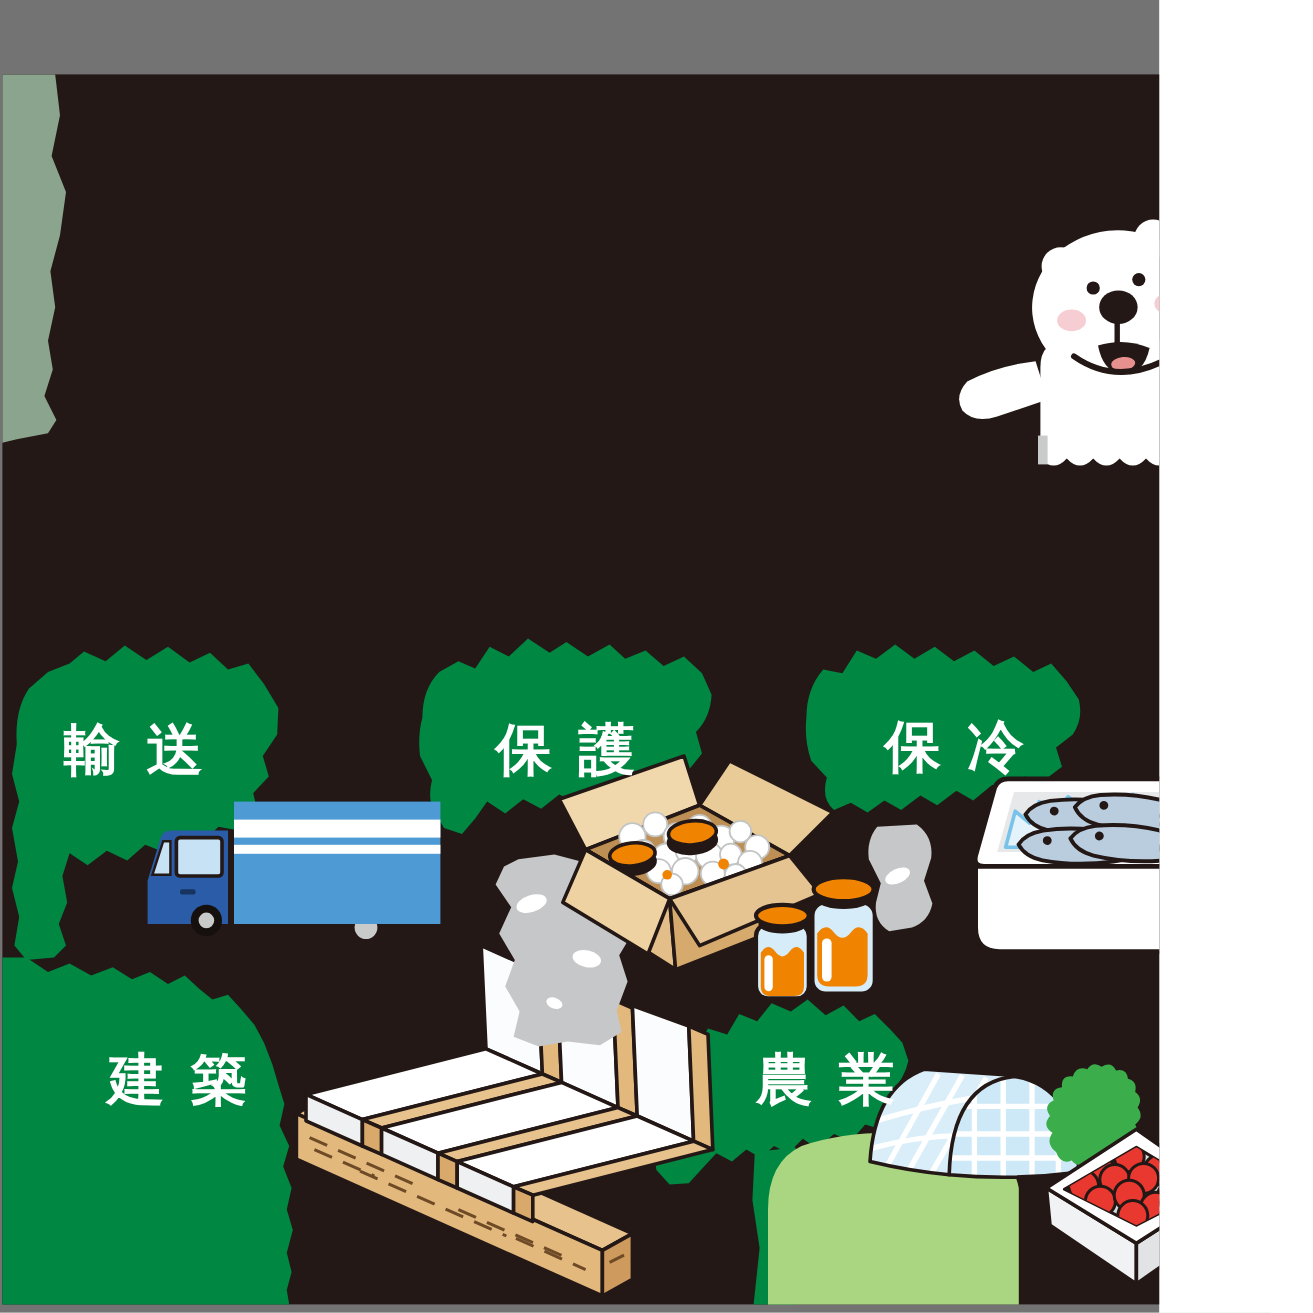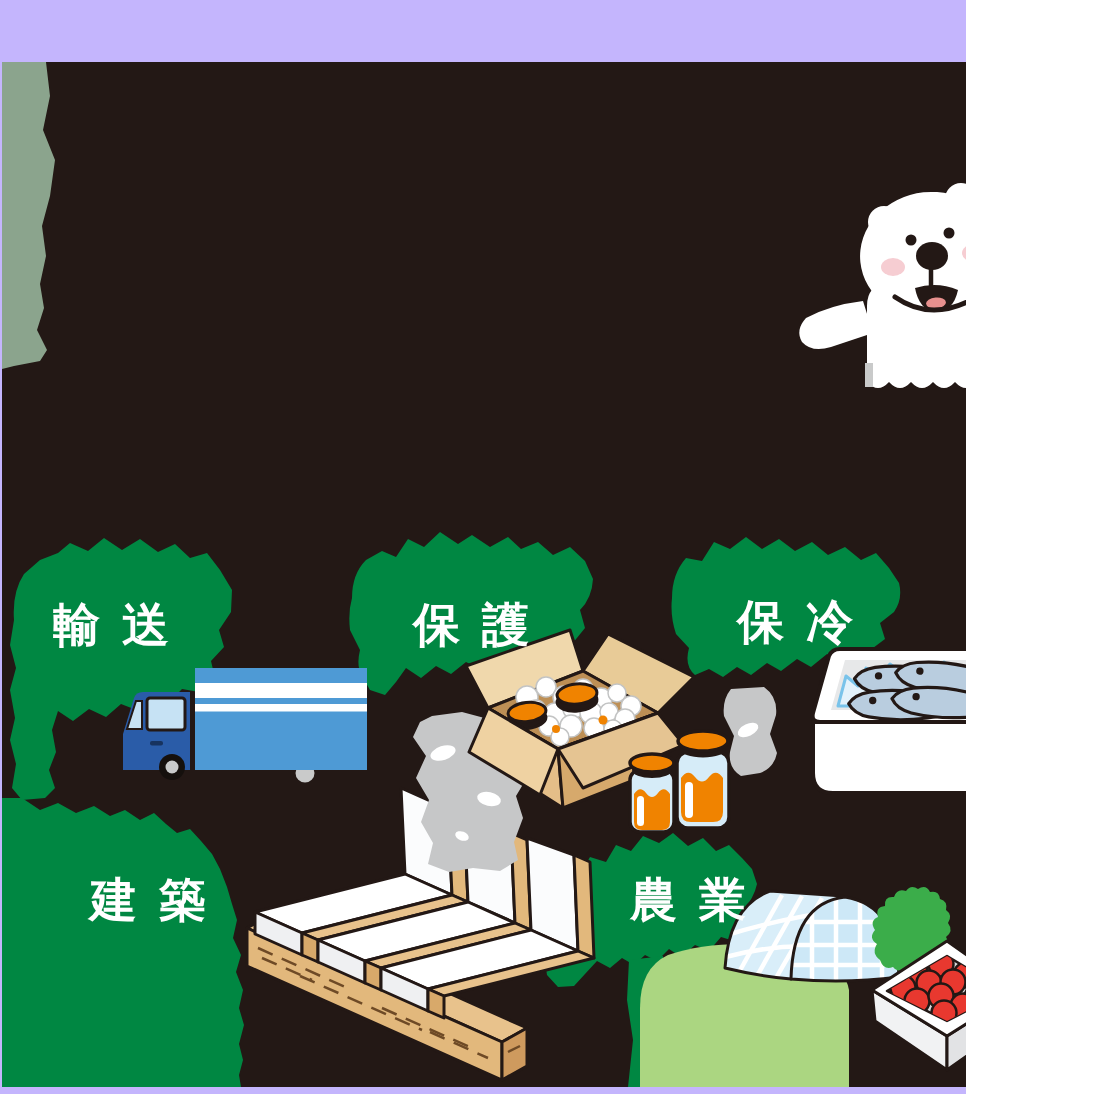--- a/index.html
+++ b/index.html
@@ -1,16 +1,16 @@
 <!DOCTYPE html>
 <html><head>
 <meta charset="utf-8">
 <style>
   html,body{margin:0;padding:0;background:#ffffff;}
-  .stage{position:relative;width:966px;height:1094px;background:#c4b5fd;overflow:hidden;}
+  .stage{position:relative;width:966px;height:1094px;background:#737373;overflow:hidden;}
   .stage svg{position:absolute;left:0;top:0;}
   .cat-label{font-family:"Liberation Sans","DejaVu Sans",sans-serif;font-weight:700;font-size:47px;letter-spacing:22px;fill:#ffffff;}
 </style>
 </head>
 <body>
 
 <div class="stage">
 <svg width="1094" height="1094" viewBox="0 0 1094 1094">
   <defs>
     <clipPath id="clip-gh-back">

